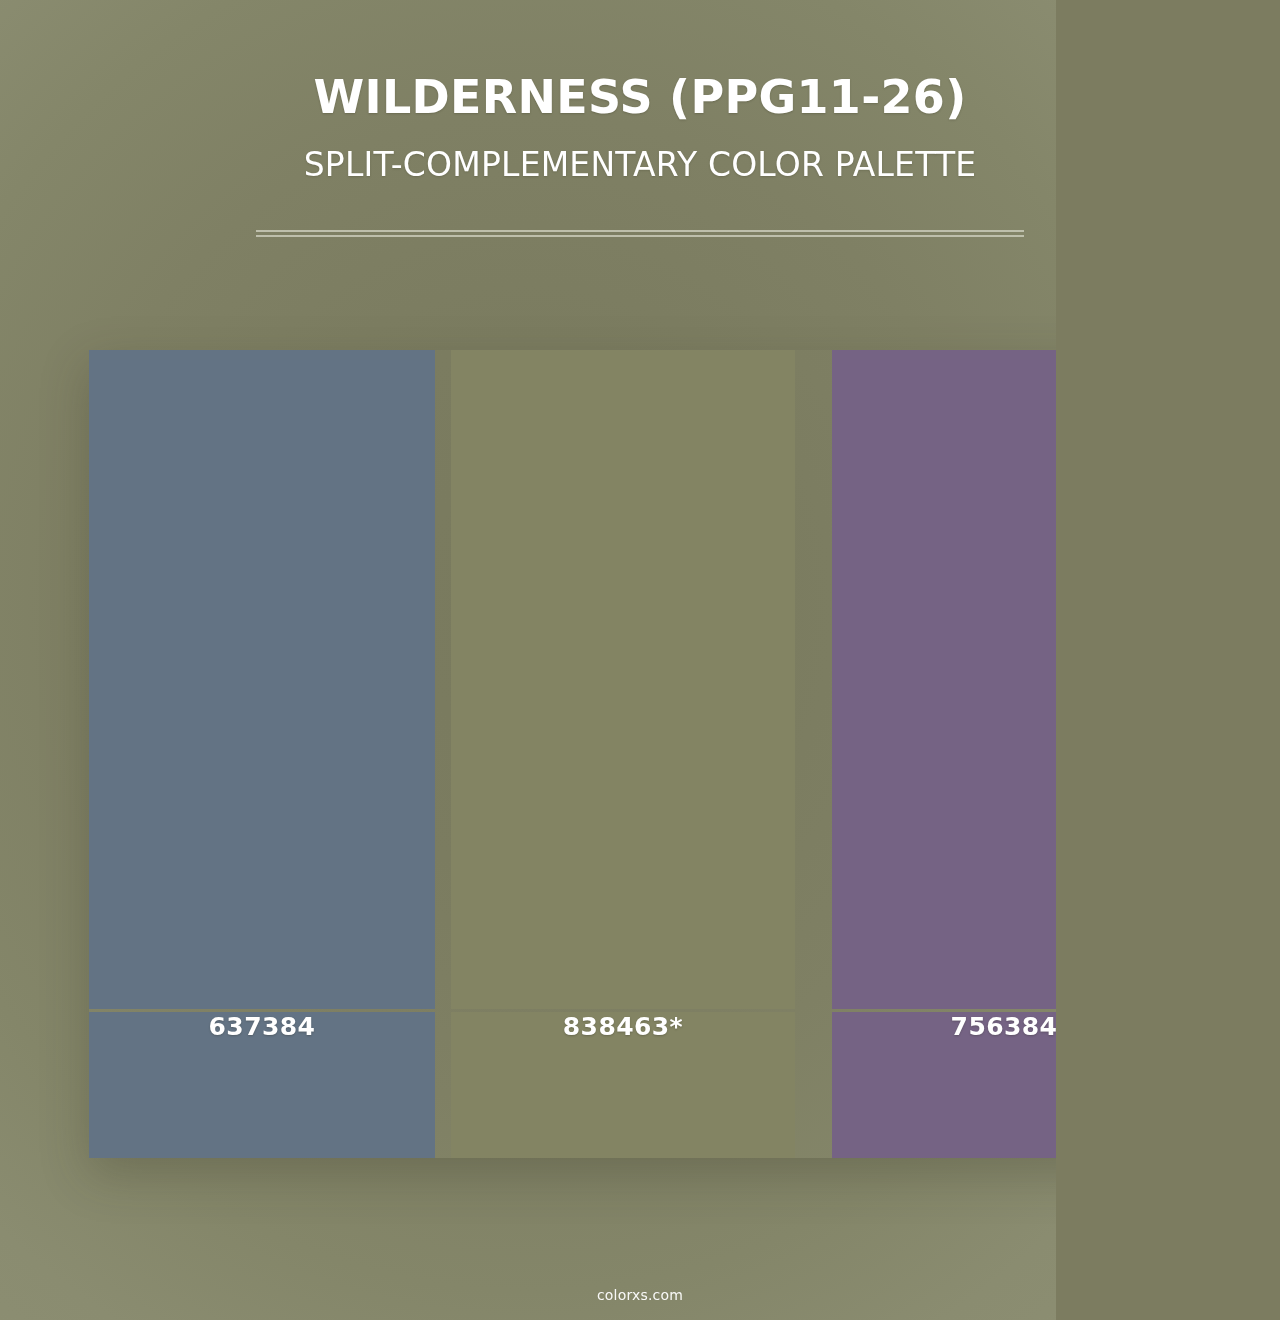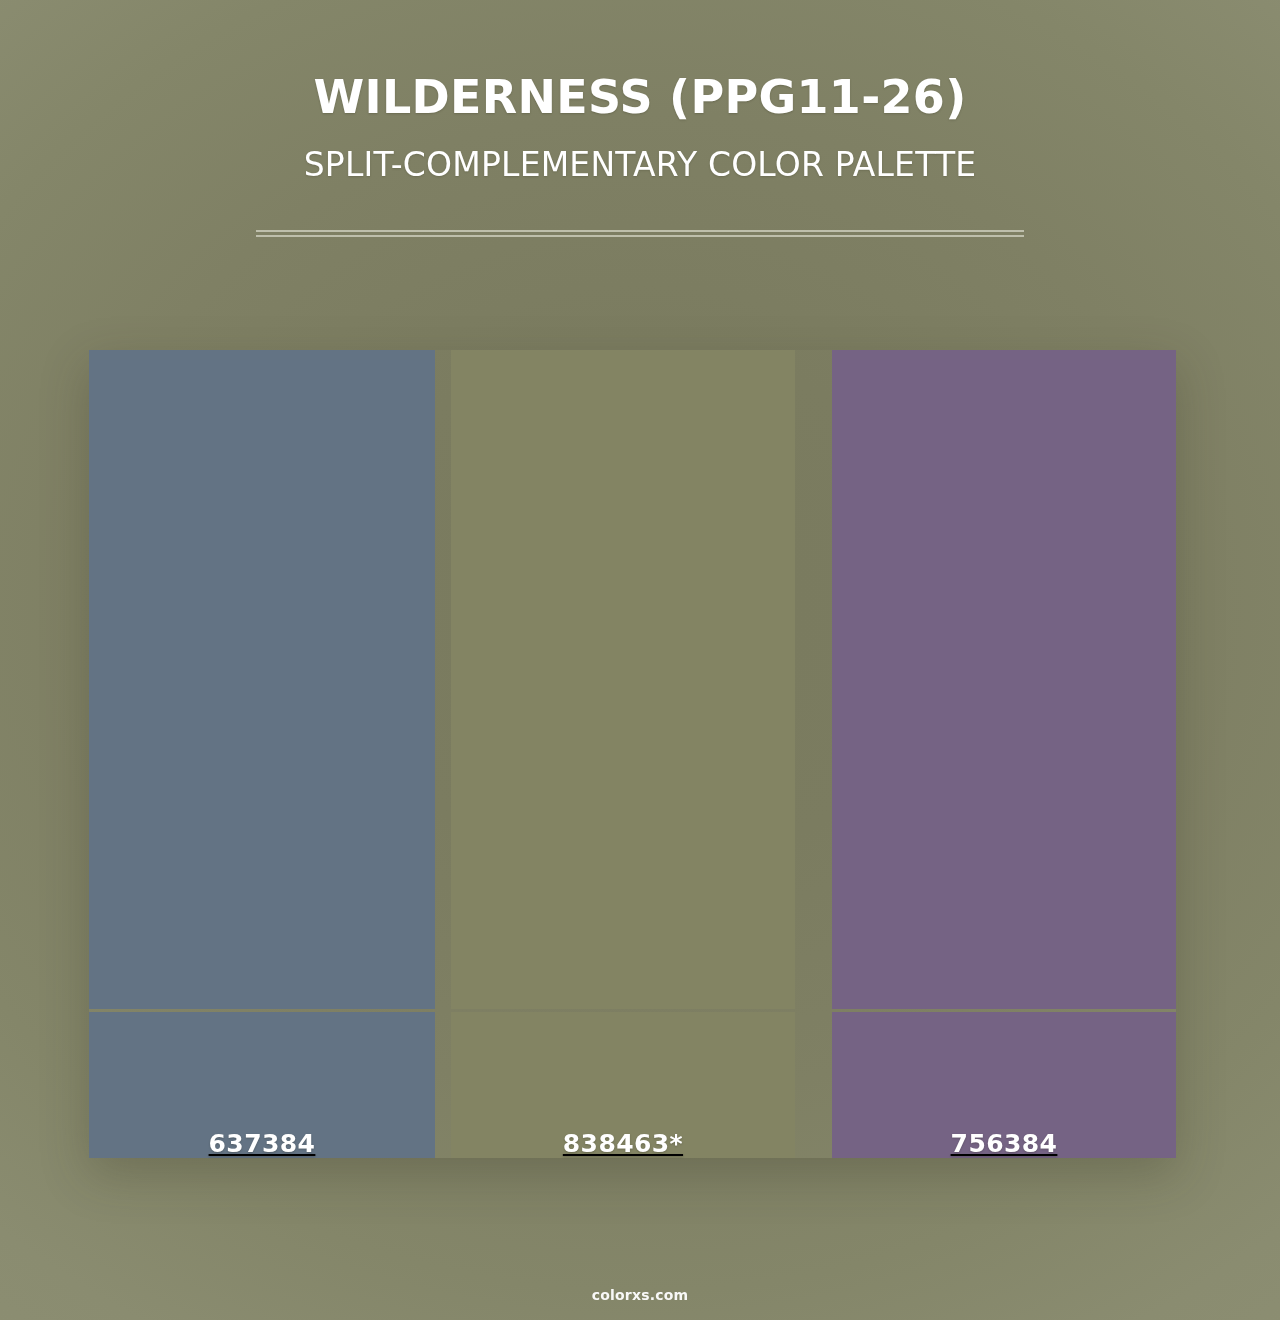--- a/index.html
+++ b/index.html
@@ -9,21 +9,21 @@
   body {
     width: 1280px;
     height: 1320px;
     overflow: hidden;
     font-family: "DejaVu Sans", "Liberation Sans", sans-serif;
     background: #7c7c60;
   }
 
   #page {
     position: relative;
-    width: 1280px;
+    width: 1056px;
     height: 1320px;
     background:
       radial-gradient(ellipse 85% 72% at 50% 46%,
         #797a5e 0%,
         #7b7c60 28%,
         #7f8064 52%,
         #848669 72%,
         #8a8c70 88%,
         #8c8e72 100%);
     overflow: hidden;
@@ -110,23 +110,22 @@
   .swatch-gap {
     width: 100%;
     height: 3px;
     background: transparent;
   }
 
   .swatch-label-box {
     width: 100%;
     flex: 1 1 auto;
     display: flex;
-    align-items: flex-end;
+    align-items: flex-start;
     justify-content: center;
-    text-decoration: underline;
   }
 
   .swatch-label {
     font-size: 25px;
     font-weight: 700;
     letter-spacing: 0.4px;
     color: #ffffff;
     text-shadow: 0 1px 2px rgba(40,40,30,0.28);
     font-family: "DejaVu Sans", "Liberation Sans", sans-serif;
   }
@@ -134,21 +133,21 @@
   
   #site-footer {
     position: absolute;
     left: 0;
     top: 1285px;
     width: 1280px;
     text-align: center;
   }
   #site-footer-text {
     font-size: 14px;
-    font-weight: 700;
+    font-weight: 400;
     color: #ffffff;
     letter-spacing: 0.2px;
     opacity: 0.95;
     font-family: "DejaVu Sans", "Liberation Sans", sans-serif;
   }
 </style>
 </head>
 <body>
 
 <div id="page">

